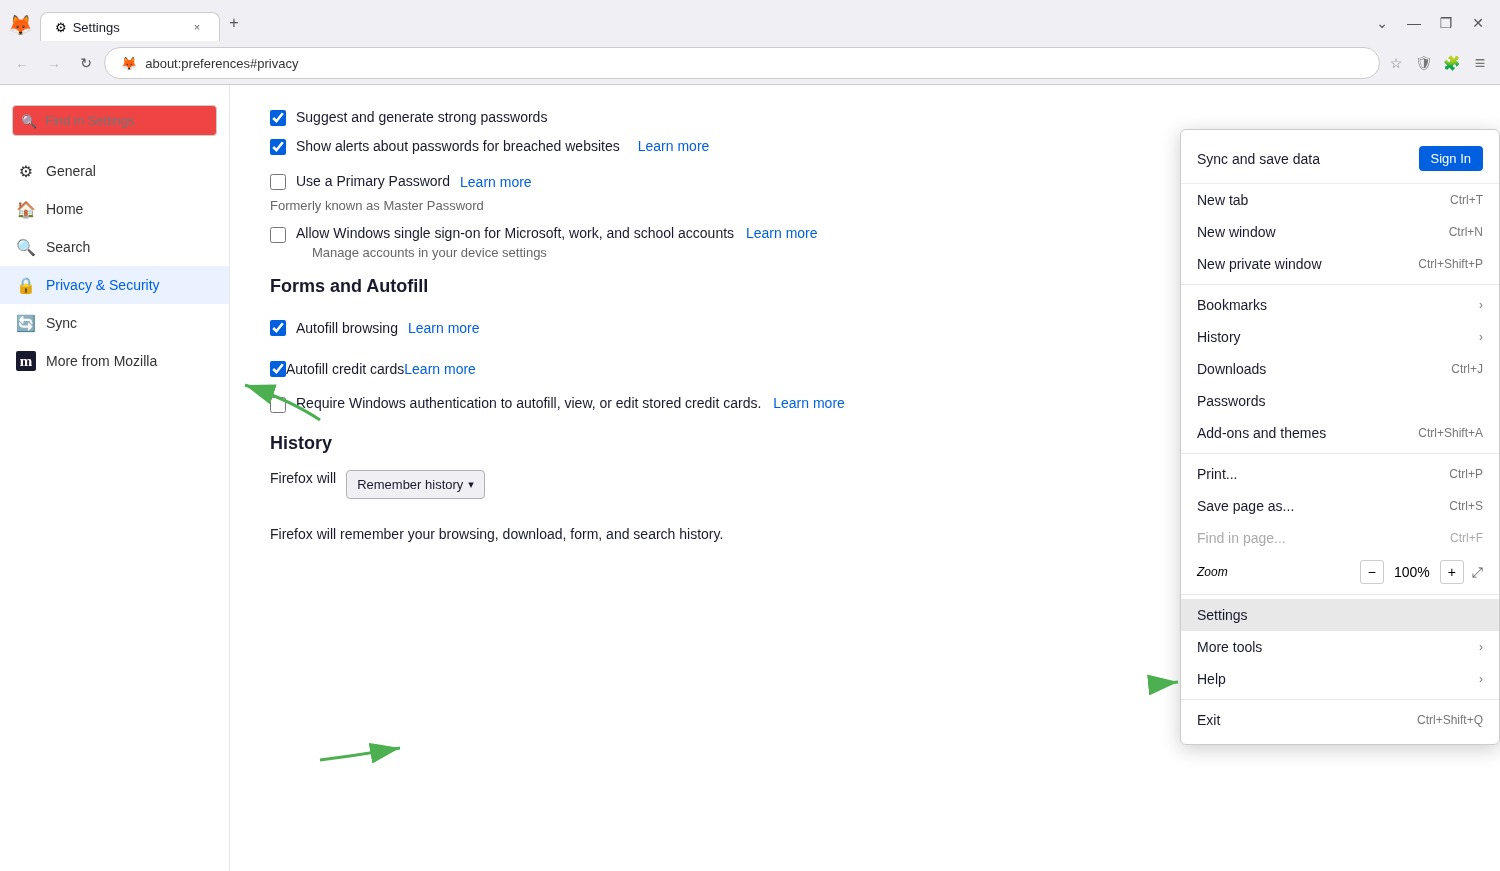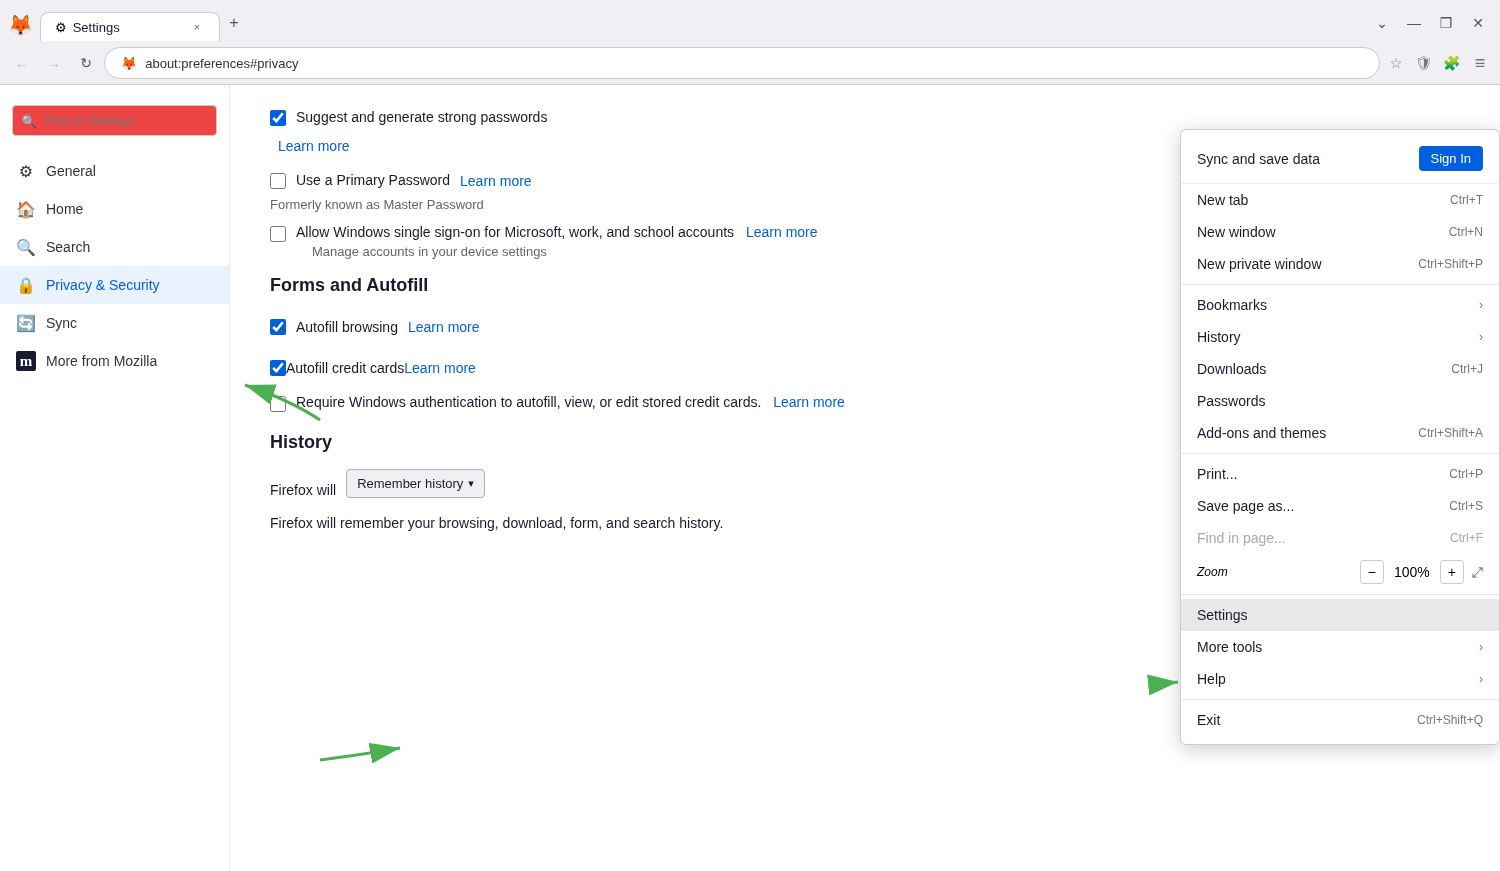--- a/index.html
+++ b/index.html
@@ -51,21 +51,21 @@
     .checkbox-label { display: flex; align-items: flex-start; gap: 10px; cursor: pointer; }
     .checkbox { width: 16px; height: 16px; margin-top: 1px; accent-color: #0060df; flex-shrink: 0; }
     .setting-text { font-size: 14px; color: #1a1a2e; }
     .setting-sub { font-size: 13px; color: #666; margin-top: 2px; }
     .blue-link { color: #0060df; text-decoration: none; cursor: pointer; }
 
     .btn-secondary { background: #f0f0f4; border: 1px solid #b1b1b3; border-radius: 4px; padding: 6px 14px; font-size: 13px; cursor: pointer; color: #1a1a2e; white-space: nowrap; }
 
     
     .history-section { margin-top: 20px; }
-    .firefox-will-row { display: flex; align-items: flex-end; gap: 10px; margin-bottom: 10px; }
+    .firefox-will-row { display: flex; align-items: flex-start; gap: 10px; margin-bottom: 20px; }
     .dropdown-btn { background: #f0f0f4; border: 1px solid #b1b1b3; border-radius: 4px; padding: 6px 10px; font-size: 13px; cursor: pointer; color: #1a1a2e; display: flex; align-items: center; gap: 5px; }
     .dropdown-arrow { font-size: 11px; }
     .firefox-menu { position: absolute; top: 44px; right: 0; width: 320px; background: #fff; border: 1px solid #ccc; border-radius: 6px; box-shadow: 0 4px 20px rgba(0,0,0,0.2); z-index: 200; padding: 8px 0; overflow: hidden; }
     .menu-header { padding: 8px 16px 12px 16px; border-bottom: 1px solid #eee; }
     .menu-header-row { display: flex; align-items: center; justify-content: space-between; }
     .sync-text { font-size: 14px; color: #1a1a2e; font-weight: 500; }
     .sign-in-btn { background: #0060df; color: #fff; border: none; border-radius: 4px; padding: 5px 12px; font-size: 13px; cursor: pointer; }
     .menu-item { display: flex; align-items: center; justify-content: space-between; padding: 8px 16px; cursor: pointer; font-size: 14px; color: #1a1a2e; }
     .menu-item.active-menu { background: #e8e8e8; }
     .menu-item-label { font-size: 14px; }
@@ -162,20 +162,24 @@
 
       <div>
         <div class="setting-row">
           <label class="checkbox-label">
             <input type="checkbox" class="checkbox" checked="" style="">
             <span class="setting-text">Suggest and generate strong passwords</span>
           </label>
         </div>
 
         <div class="setting-row">
+          <label class="checkbox-label">
+            <input type="checkbox" class="checkbox" checked="" style="">
+            <span class="setting-text">Show alerts about passwords for breached websites</span>
+          </label>
           <a class="blue-link" style="margin-left:8px; white-space:nowrap;">Learn more</a>
         </div>
 
         <div style="margin-bottom:12px;">
           <div style="display:flex; align-items:center; justify-content:space-between;">
             <div style="display:flex; align-items:center; gap:10px;">
               <label class="checkbox-label">
                 <input type="checkbox" class="checkbox" style="">
                 <span class="setting-text">Use a Primary Password</span>
               </label>

